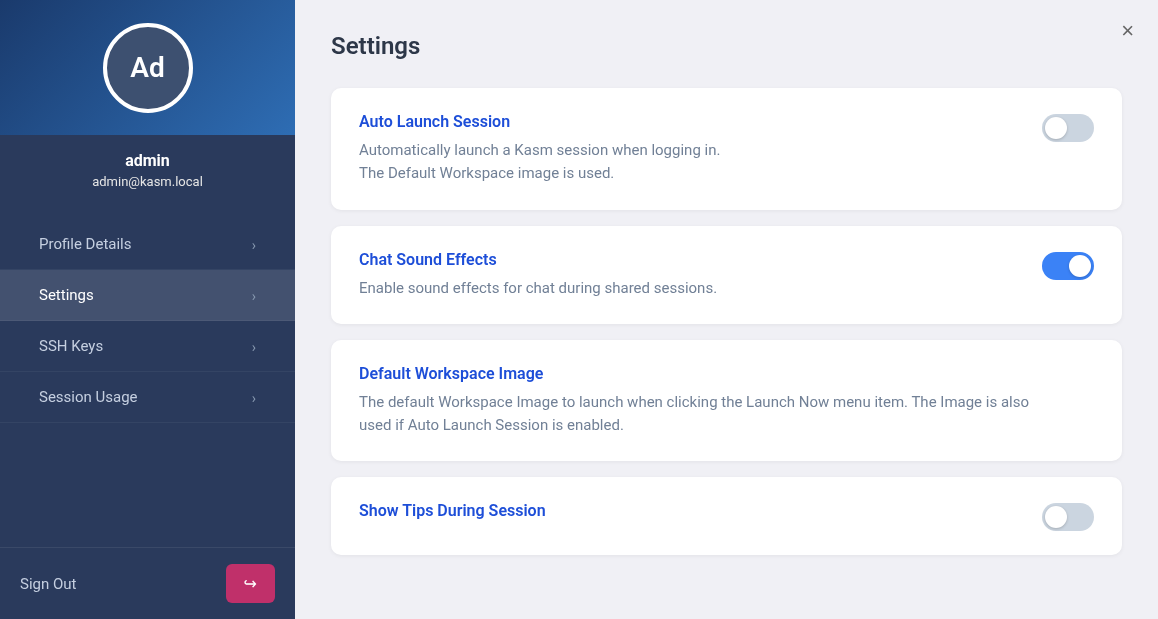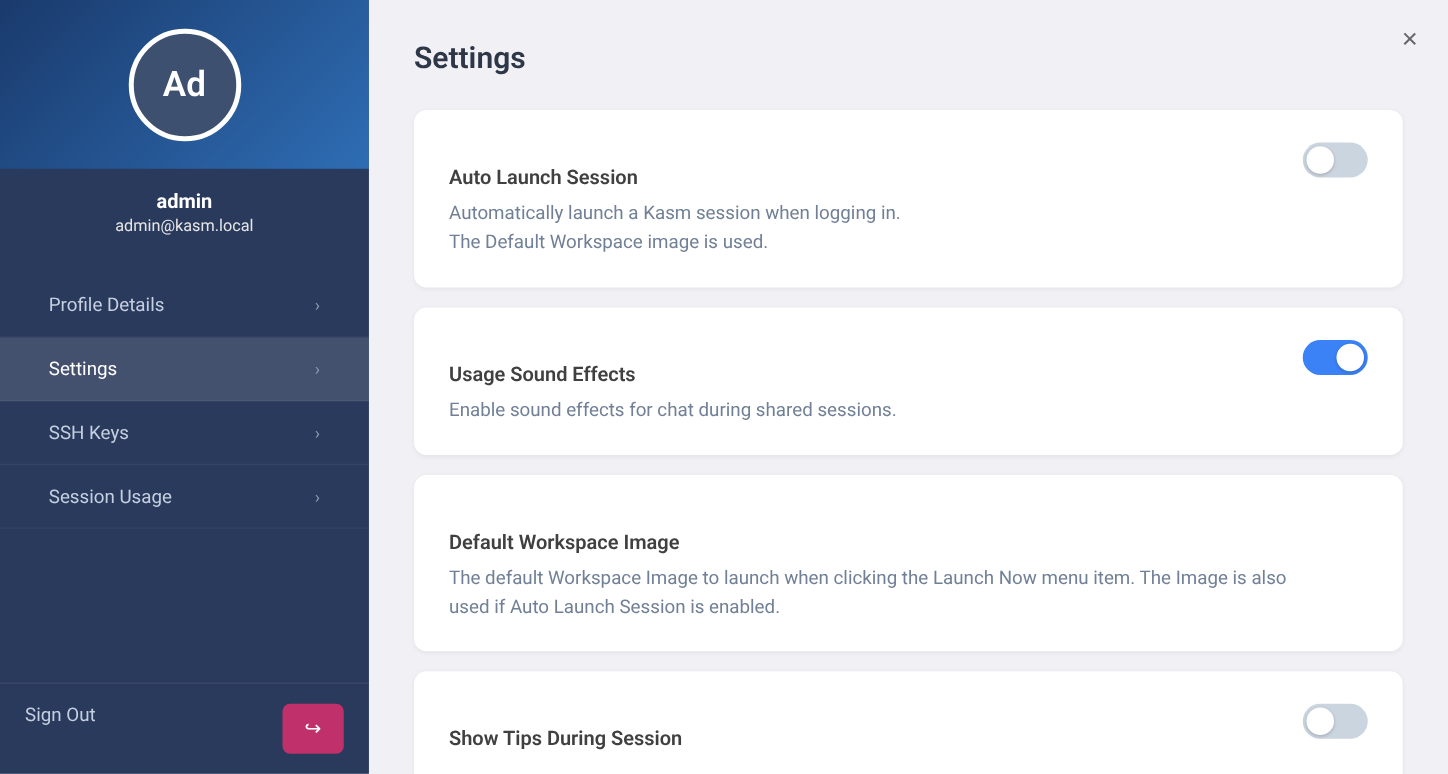--- a/index.html
+++ b/index.html
@@ -89,20 +89,21 @@
 
     .nav-item .chevron {
       color: #8899b0;
       font-size: 14px;
     }
 
     .sidebar-footer {
       background: #2a3a5c;
       padding: 16px 20px;
       display: flex;
+      align-items: center;
       justify-content: space-between;
       border-top: 1px solid rgba(255,255,255,0.08);
     }
 
     .sign-out-label {
       color: #c5cfe0;
       font-size: 15px;
     }
 
     .sign-out-btn {
@@ -161,23 +162,22 @@
     }
 
     .card-text {
       flex: 1;
       padding-right: 32px;
     }
 
     .card-title {
       font-size: 16px;
       font-weight: 600;
-      color: #404040;
+      color: #1d4ed8;
       margin-bottom: 8px;
-      margin-top: 20px;
     }
 
     .card-desc {
       font-size: 15px;
       color: #718096;
       line-height: 1.55;
     }
 
     
     .toggle {
@@ -286,21 +286,21 @@
       <div class="card-desc">Automatically launch a Kasm session when logging in.<br>The Default Workspace image is used.</div>
     </div>
     <label class="toggle toggle-off">
       <input type="checkbox" style="">
       <span class="toggle-slider"></span>
     </label>
   </div>
 
   <div class="settings-card">
     <div class="card-text">
-      <div class="card-title">Usage Sound Effects</div>
+      <div class="card-title">Chat Sound Effects</div>
       <div class="card-desc">Enable sound effects for chat during shared sessions.</div>
     </div>
     <label class="toggle toggle-on">
       <input type="checkbox" checked="" style="">
       <span class="toggle-slider"></span>
     </label>
   </div>
 
   <div class="settings-card">
     <div class="card-text">

